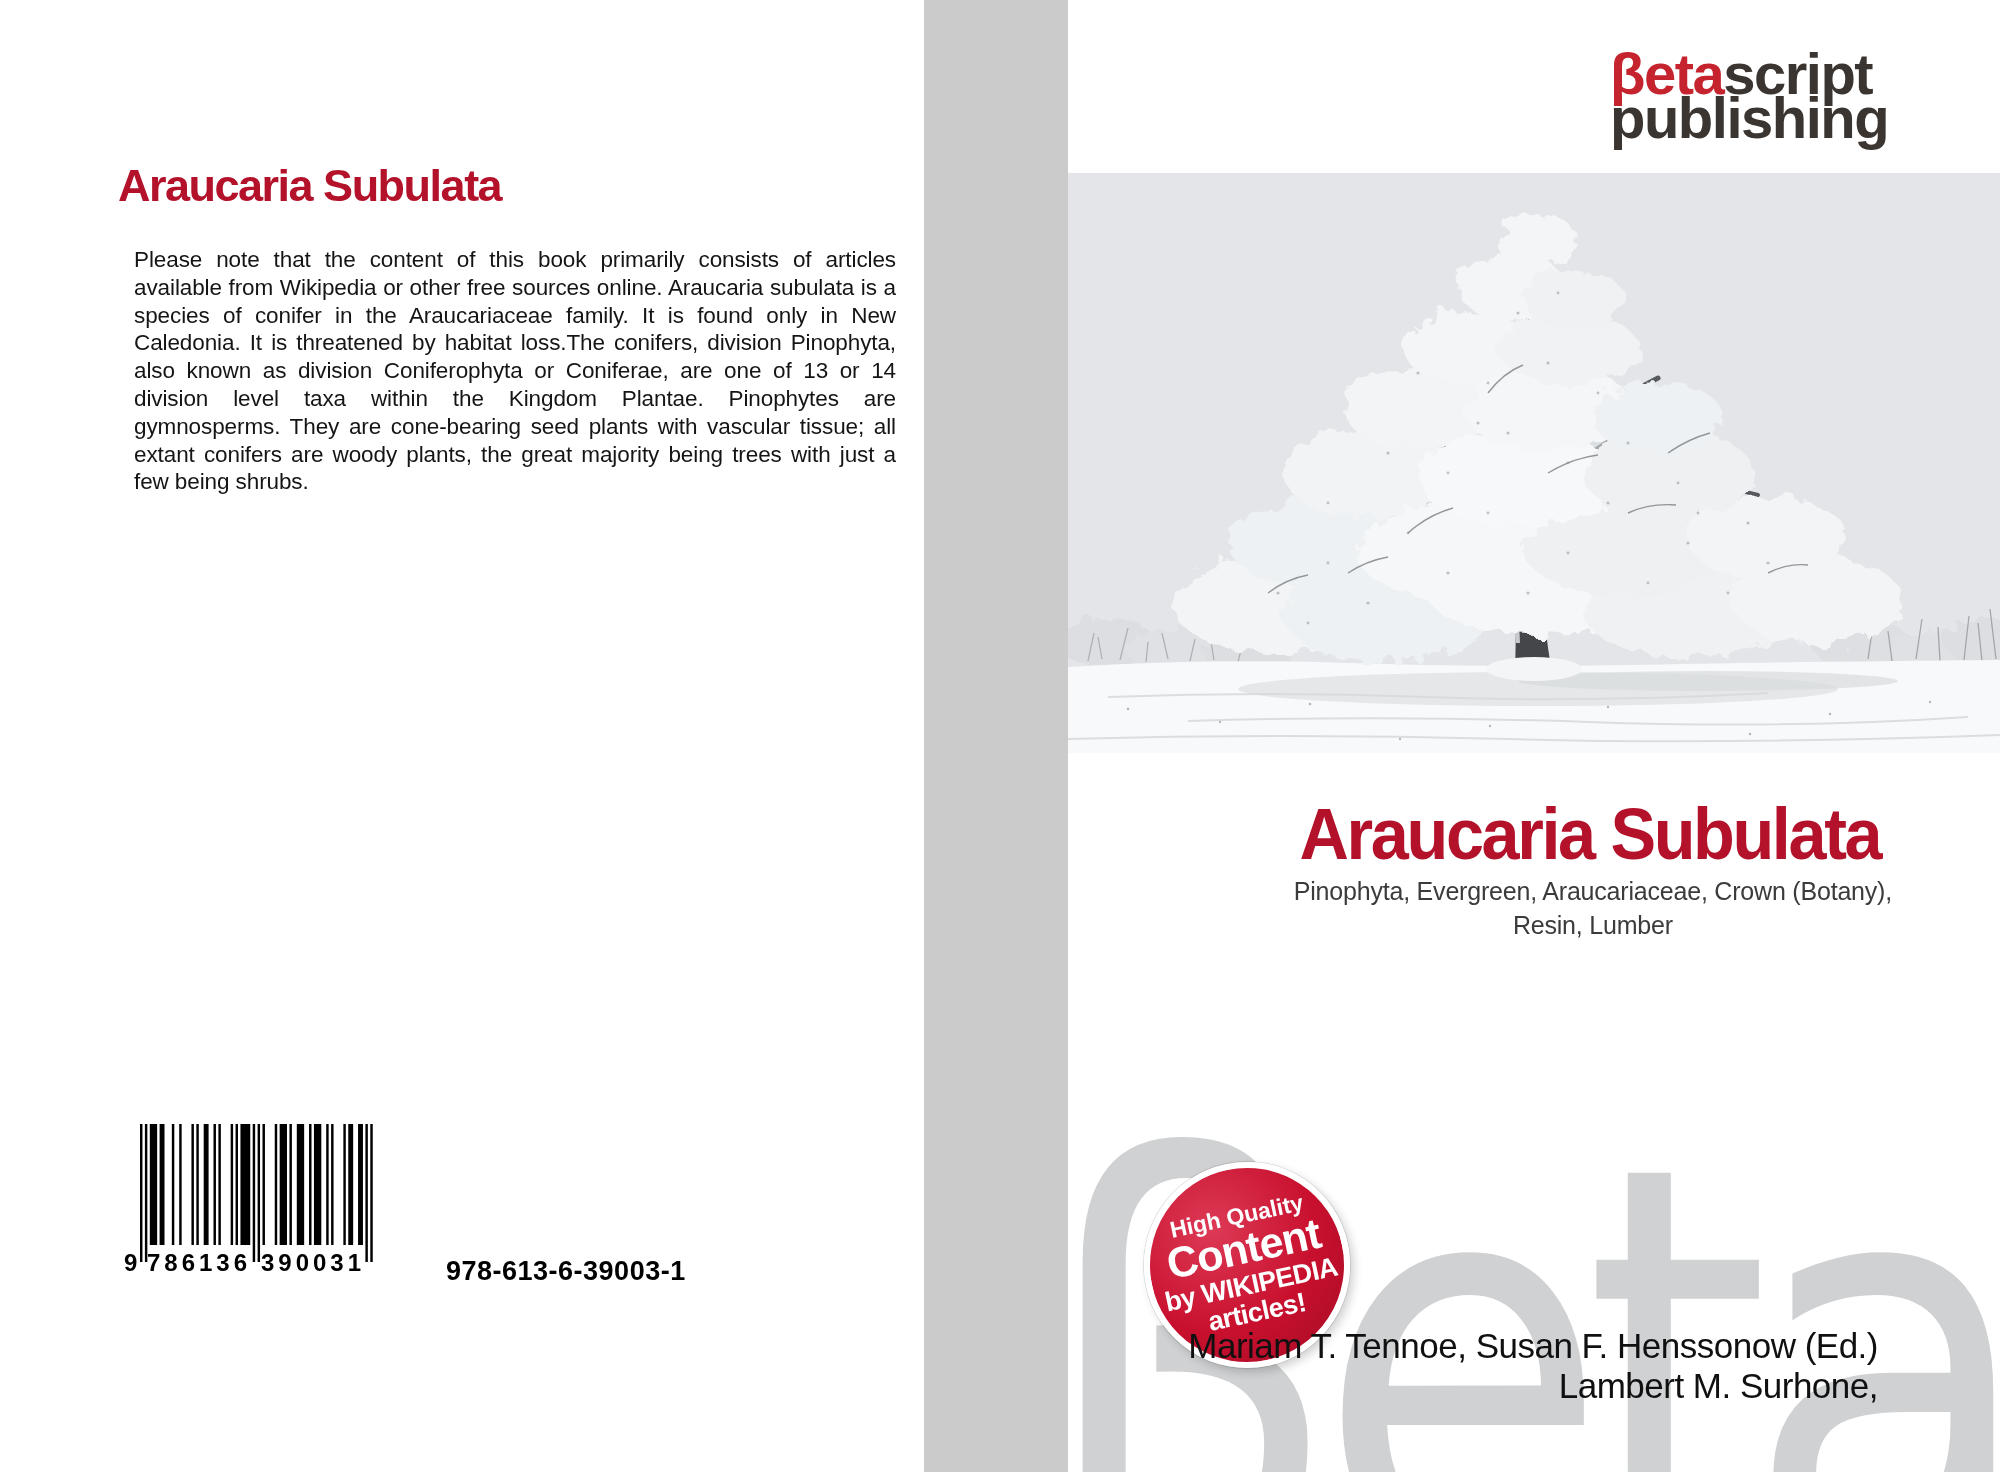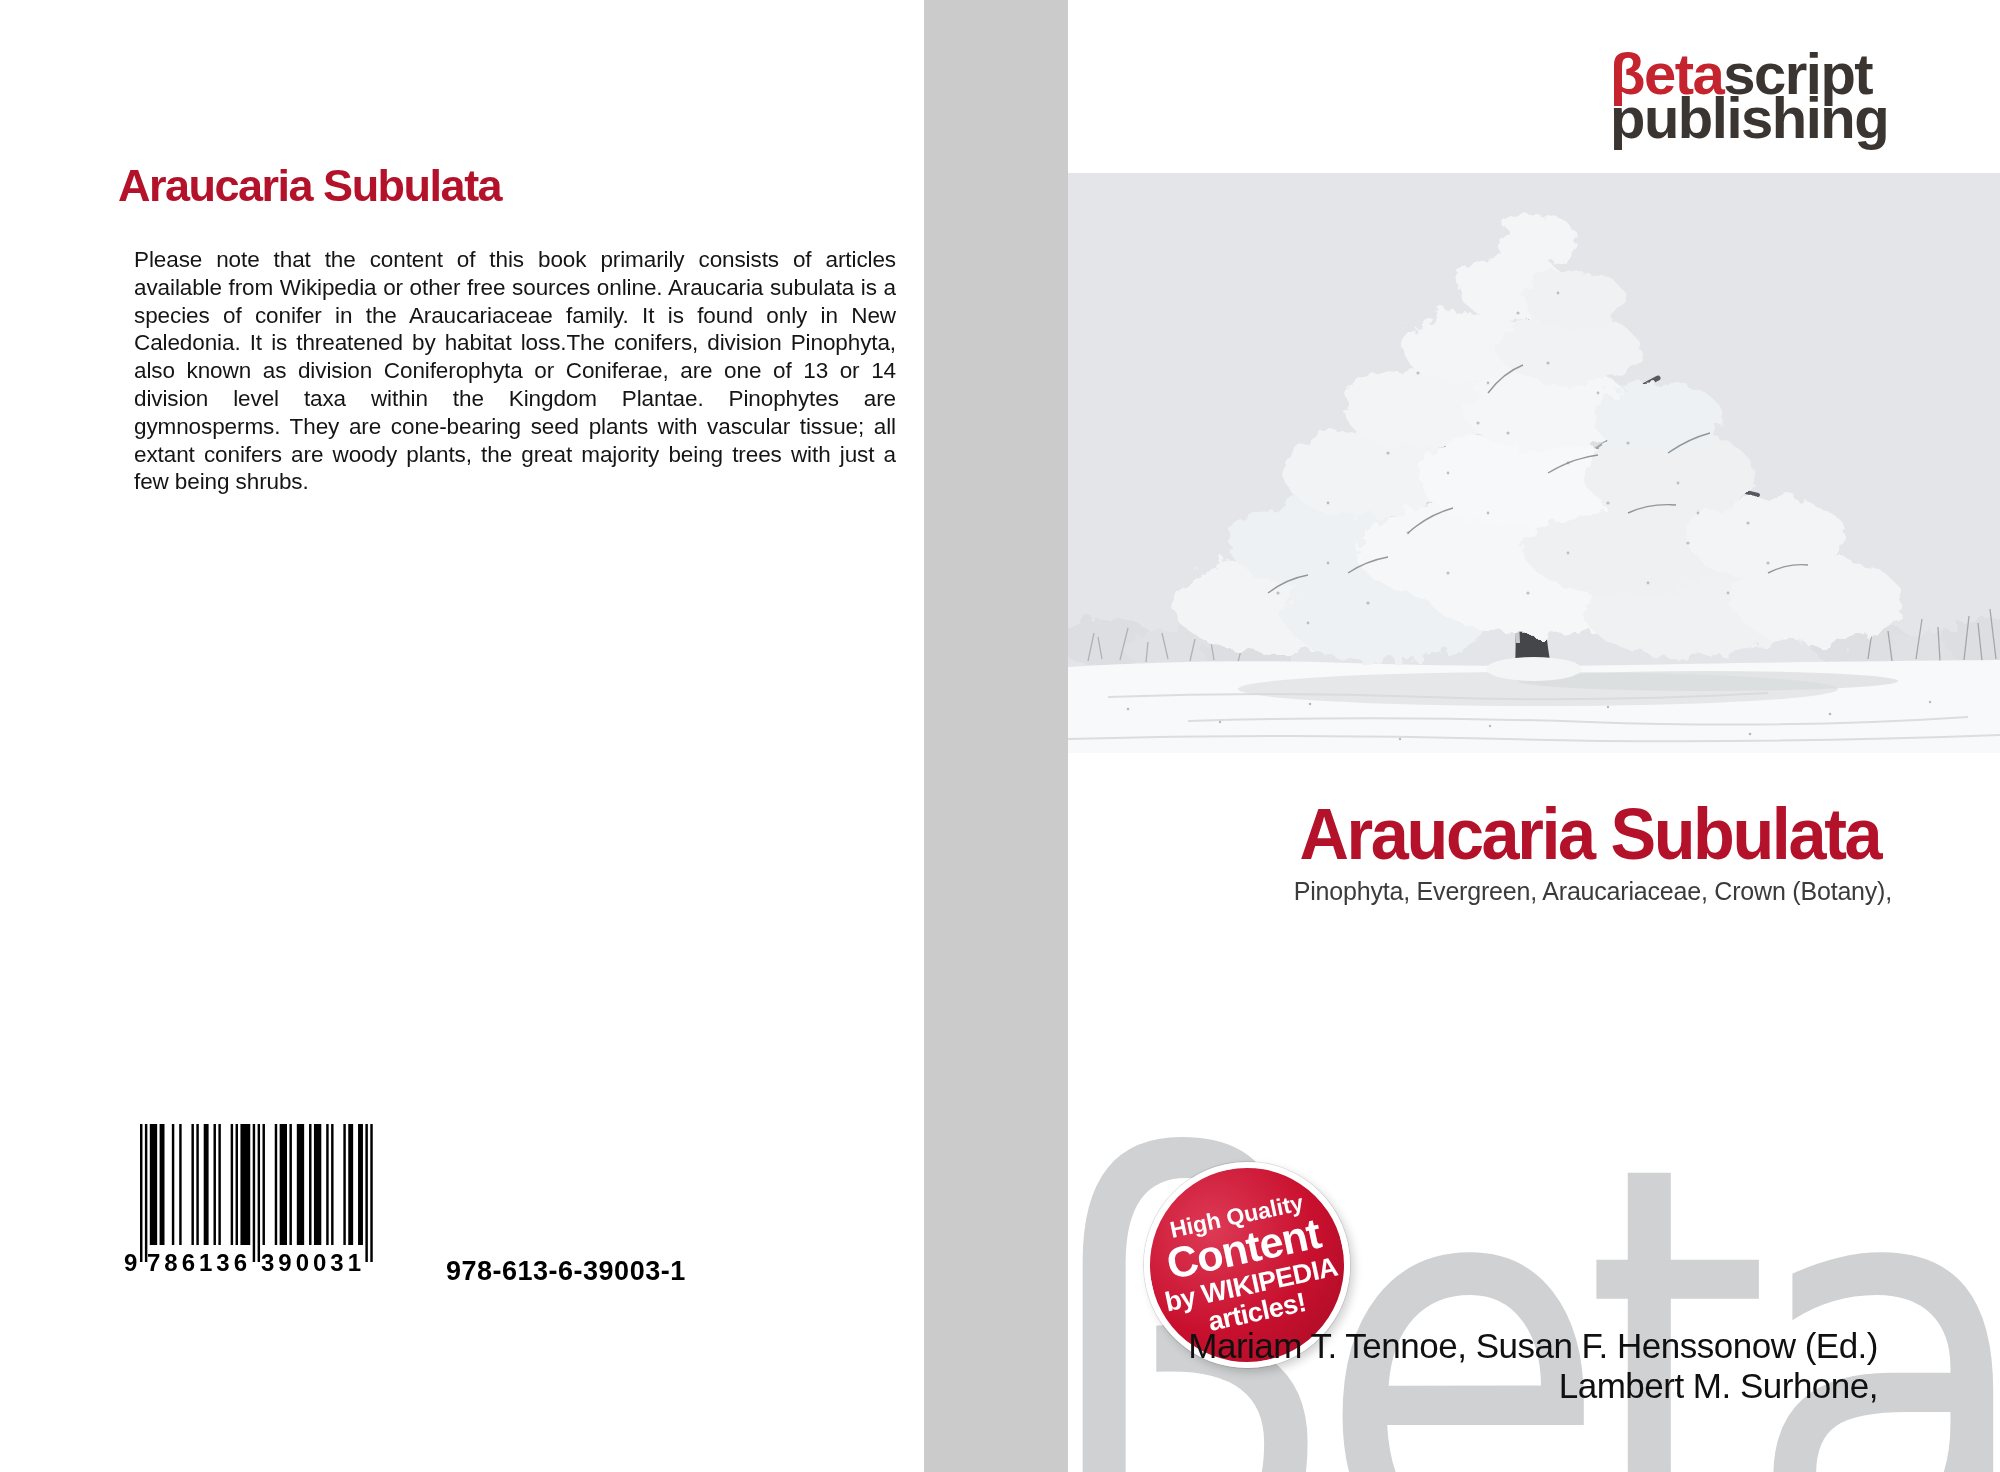--- a/index.html
+++ b/index.html
@@ -276,20 +276,21 @@
         <ellipse cx="466" cy="496" rx="48" ry="12" fill="#f4f5f6"></ellipse>
       </svg>
     </div>
 
     <div class="watermark">βeta</div>
 
     <h1 class="front-title">Araucaria Subulata</h1>
 
     <div class="front-subtitle">
       <span>Pinophyta, Evergreen, Araucariaceae, Crown (Botany),</span>
+      <span>Resin, Lumber</span>
     </div>
 
     <div class="badge">
       <span class="badge-l1">High Quality</span>
       <span class="badge-l2">Content</span>
       <span class="badge-l3">by WIKIPEDIA</span>
       <span class="badge-l4">articles!</span>
     </div>
 
     <div class="authors">

